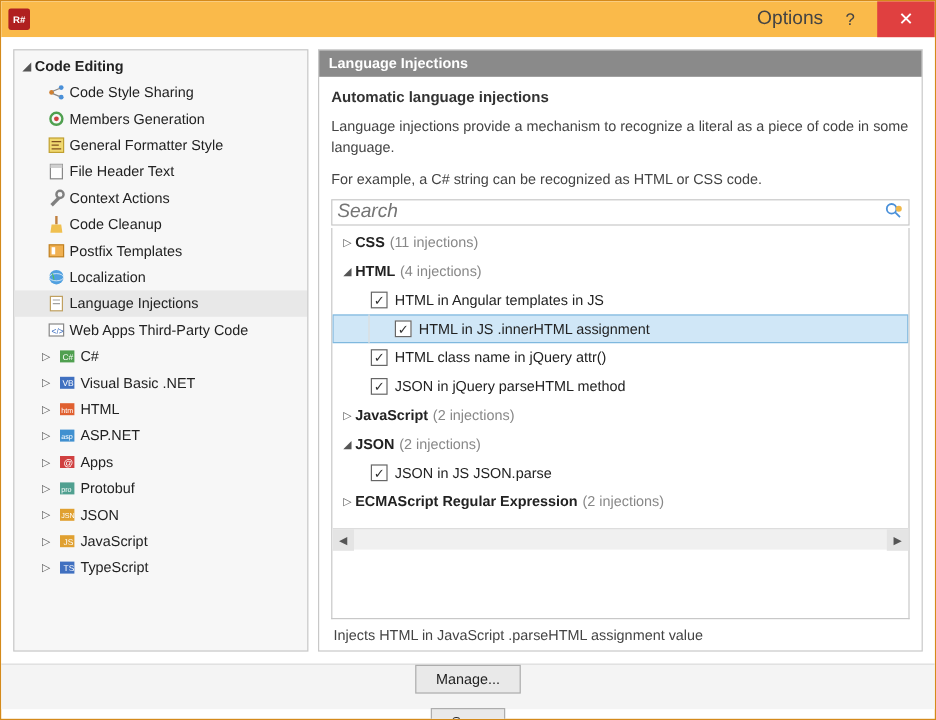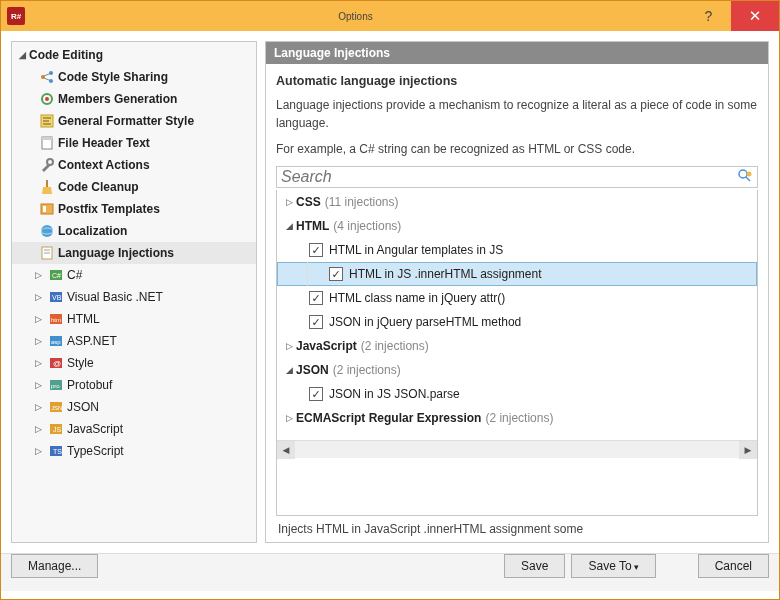--- a/index.html
+++ b/index.html
@@ -1,39 +1,39 @@
 <!DOCTYPE html>
 <html><head>
 <meta charset="utf-8">
 <style>
 * { box-sizing: border-box; margin: 0; padding: 0; }
 body { font-family: "Segoe UI", Tahoma, sans-serif; font-size: 12px; background: #fff; width: 780px; height: 600px; overflow: hidden; border: 1px solid #d48a1b; }
 .titlebar { height: 30px; background: #faba4a; display: flex; align-items: center; padding-left: 6px; }
 .titlebar .appicon { width: 18px; height: 18px; background: #b02020; border-radius: 2px; position: relative; display: flex; align-items: center; justify-content: center; }
 .titlebar .appicon::after { content: "R#"; color: #fff; font-size: 8px; font-weight: bold; }
-.titlebar .title { flex: 1; text-align: center; color: #444; font-size: 10px; }
+.titlebar .title { flex: 1; text-align: right; color: #444; font-size: 16px; }
 .titlebar .winbtns { display: flex; }
 .titlebar .winbtn { width: 45px; height: 30px; display: flex; align-items: center; justify-content: center; font-size: 14px; color: #444; cursor: pointer; }
 .titlebar .winbtn.close { background: #e04040; color: #fff; width: 48px; font-size: 15px; }
 .content { display: flex; height: 522px; padding: 10px; gap: 8px; background: #fff; }
 .leftpane { width: 246px; display: flex; flex-direction: column; border: 1px solid #c8c8c8; background: #f7f7f7; }
 .searchbox { display: flex; align-items: center; border-bottom: 1px solid #c8c8c8; background: #fff; height: 24px; padding: 0 4px; }
 .searchbox input { border: none; outline: none; flex: 1; font-size: 12px; color: #888; font-style: italic; background: transparent; }
 .searchbox .sicon { width: 18px; height: 16px; }
 .tree { flex: 1; overflow-y: auto; padding: 2px 0; position: relative; }
 .tree::-webkit-scrollbar { width: 16px; }
 .tree::-webkit-scrollbar-track { background: #f0f0f0; }
 .tree::-webkit-scrollbar-thumb { background: #c8c8c8; border: 1px solid #aaa; }
 .tnode { display: flex; align-items: center; height: 22px; padding-left: 4px; cursor: pointer; white-space: nowrap; color: #222; }
 .tnode.bold { font-weight: bold; }
 .tnode.sel { background: #e8e8e8; }
 .tnode .exp { width: 13px; height: 13px; display: inline-flex; align-items: center; justify-content: center; font-size: 9px; color: #555; }
 .tnode .ticon { width: 16px; height: 16px; margin: 0 3px; display: inline-flex; align-items: center; justify-content: center; font-size: 11px; }
 .tnode .tlabel { }
-.ind1 { padding-left: 24px; font-weight: bold; }
+.ind1 { padding-left: 24px; }
 .ind2 { padding-left: 20px; }
 .rightpane { flex: 1; display: flex; flex-direction: column; border: 1px solid #c8c8c8; }
 .rhead { background: #8a8a8a; color: #fff; padding: 4px 8px; font-weight: bold; font-size: 12px; }
 .rbody { flex: 1; padding: 10px 10px 6px 10px; display: flex; flex-direction: column; overflow: hidden; }
 .rtitle { font-weight: bold; color: #333; margin-bottom: 8px; font-size: 12.5px; }
 .rdesc { color: #444; margin-bottom: 8px; line-height: 1.5; }
 .rsearch { display: flex; align-items: center; border: 1px solid #c8c8c8; background: #fff; height: 22px; padding: 0 4px; margin-bottom: 2px; }
 .rsearch input { border: none; outline: none; flex: 1; font-size: 16px; color: #888; font-style: italic; background: transparent; }
 .injtree { flex: 1; border: 1px solid #c8c8c8; border-top: none; overflow: auto; background: #fff; }
 .injnode { display: flex; align-items: center; height: 24px; padding-left: 6px; cursor: pointer; white-space: nowrap; border-bottom: 0; color: #222; }
@@ -43,21 +43,21 @@
 .injnode .cat { font-weight: bold; margin-right: 4px; }
 .injnode .cnt { color: #888; }
 .injnode.child { padding-left: 30px; }
 .injnode.child.sel { padding-left: 29px; }
 .injnode.child .sep { width: 14px; border-left: 1px solid #ddd; height: 24px; margin-right: 6px; }
 .hscroll { height: 18px; background: #f0f0f0; border-top: 1px solid #ddd; position: relative; }
 .hscroll .lar, .hscroll .rar { position: absolute; width: 18px; height: 18px; display: flex; align-items: center; justify-content: center; font-size: 9px; color: #555; background: #e4e4e4; }
 .hscroll .lar { left: 0; }
 .hscroll .rar { right: 0; }
 .statusline { color: #444; padding: 6px 2px 0 2px; font-size: 12px; }
-.footer { height: 38px; border-top: 1px solid #ddd; background: #f4f4f4; display: flex; align-items: flex-start; padding: 0 10px; gap: 6px; }
+.footer { height: 38px; border-top: 1px solid #ddd; background: #f4f4f4; display: flex; align-items: center; padding: 0 10px; gap: 6px; flex-direction: column; }
 .footer .spacer { flex: 1; }
 .btn { border: 1px solid #adadad; background: #e9e9e9; padding: 4px 16px; font-size: 12px; cursor: pointer; color: #222; }
 .btn.dd::after { content: " ▾"; font-size: 9px; }
 svg.micon { width: 16px; height: 16px; }
 </style>
 </head>
 <body>
 
 <div class="titlebar">
   <div class="appicon"></div>
@@ -156,20 +156,29 @@
       <div class="tnode ind1 sel">
           <span class="ticon">
             <svg class="micon" viewBox="0 0 16 16">
               <rect x="3" y="2" width="10" height="12" fill="#fff" stroke="#c0a060"></rect>
               <line x1="5" y1="5" x2="11" y2="5" stroke="#a0a0a0"></line>
               <line x1="5" y1="8" x2="11" y2="8" stroke="#a0a0a0"></line>
             </svg>
           </span>
           <span class="tlabel">Language Injections</span>
         </div>
+      <div class="tnode ind1">
+          <span class="ticon">
+            <svg class="micon" viewBox="0 0 16 16">
+              <rect x="2" y="3" width="12" height="10" fill="#fff" stroke="#888"></rect>
+              <text x="4" y="11" font-size="7" fill="#4070c0">&lt;/&gt;</text>
+            </svg>
+          </span>
+          <span class="tlabel">Web Apps Third-Party Code</span>
+        </div>
       <div class="tnode ind2">
           <span class="exp">▷</span>
           <span class="ticon">
             <svg class="micon" viewBox="0 0 16 16">
               <rect x="2" y="3" width="12" height="10" fill="#50a050"></rect>
               <text x="4" y="11" font-size="7" fill="#fff">C#</text>
             </svg>
           </span>
           <span class="tlabel">C#</span>
         </div>
@@ -204,21 +213,21 @@
           <span class="tlabel">ASP.NET</span>
         </div>
       <div class="tnode ind2">
           <span class="exp">▷</span>
           <span class="ticon">
             <svg class="micon" viewBox="0 0 16 16">
               <rect x="2" y="3" width="12" height="10" fill="#d04040"></rect>
               <text x="5" y="11" font-size="8" fill="#fff">@</text>
             </svg>
           </span>
-          <span class="tlabel">Style</span>
+          <span class="tlabel">Apps</span>
         </div>
       <div class="tnode ind2">
           <span class="exp">▷</span>
           <span class="ticon">
             <svg class="micon" viewBox="0 0 16 16">
               <rect x="2" y="3" width="12" height="10" fill="#50a090"></rect>
               <text x="3" y="11" font-size="6" fill="#fff">pro</text>
             </svg>
           </span>
           <span class="tlabel">Protobuf</span>
@@ -318,21 +327,21 @@
             <span class="exp">▷</span>
             <span class="cat">ECMAScript Regular Expression</span>
             <span class="cnt">(2 injections)</span>
           </div>
         <div style="height:10px"></div>
         <div class="hscroll">
             <div class="lar">◀</div>
             <div class="rar">▶</div>
           </div>
       </div>
-      <div class="statusline">Injects HTML in JavaScript .innerHTML assignment some</div>
+      <div class="statusline">Injects HTML in JavaScript .parseHTML assignment value</div>
     </div>
   </div>
 </div>
 
 <div class="footer">
   <button class="btn">Manage...</button>
   <div class="spacer"></div>
   <button class="btn">Save</button>
   <button class="btn dd">Save To</button>
   <div style="width:30px"></div>

